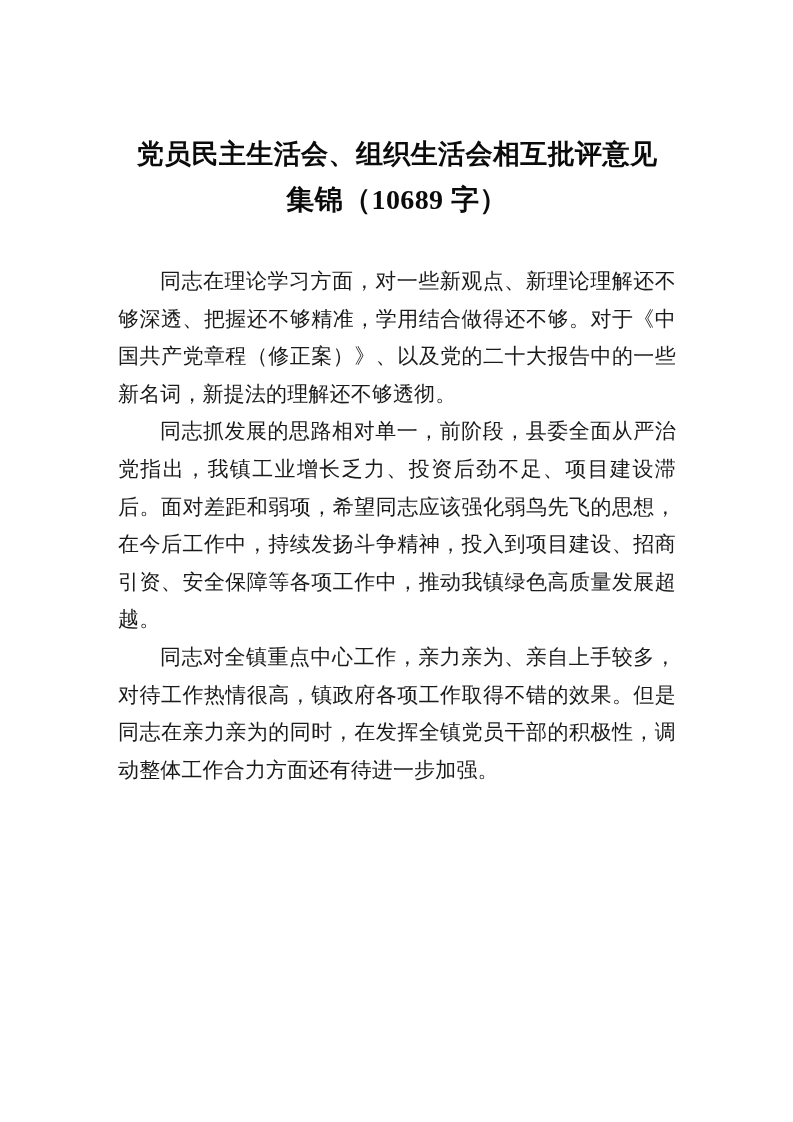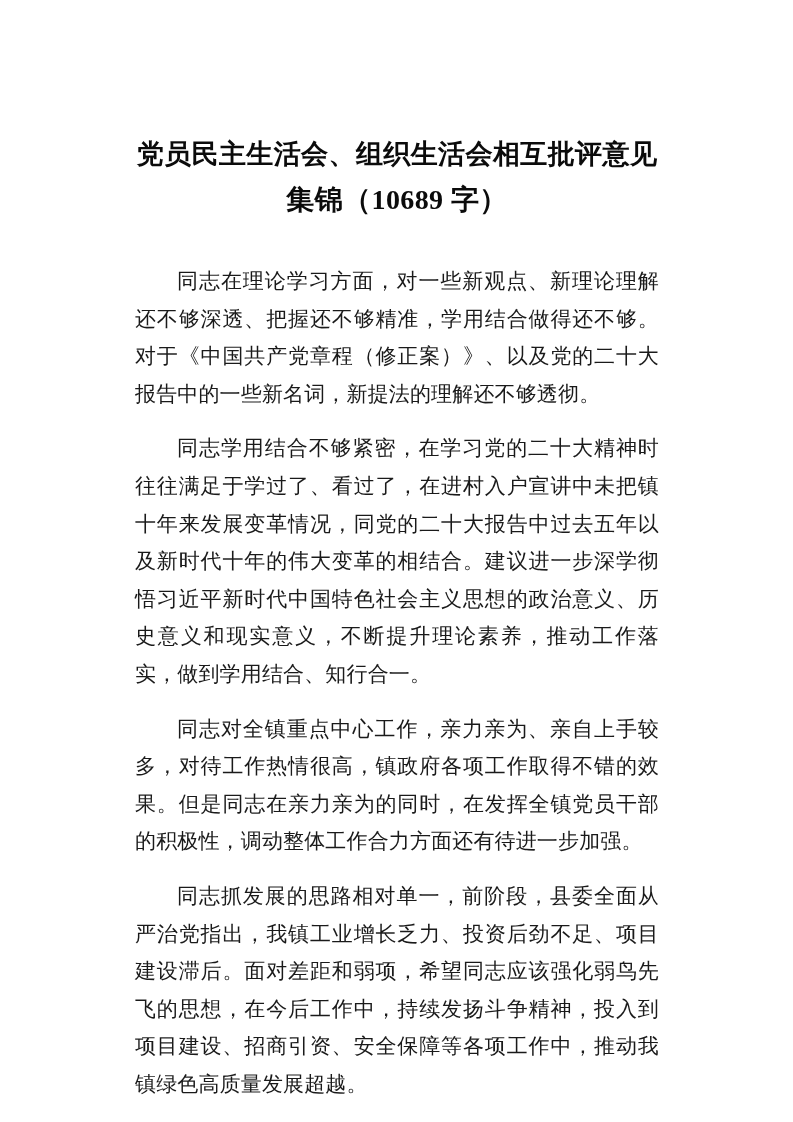--- a/index.html
+++ b/index.html
@@ -53,21 +53,21 @@
   }
   .doc-title .title-line-2 {
     font-size: 28px;
   }
 
   
   .body-text {
     margin-top: 41px;
   }
   .para {
-    margin: 17px;
+    margin: 0;
     padding: 0;
     text-indent: 2em;
     font-family: "DejaVu Serif", "Liberation Serif", serif;
     font-size: 21px;
     line-height: 37.6px;
     text-align: justify;
     text-justify: inter-character;
     letter-spacing: 0.15px;
     word-break: break-all;
     color: #1a1a1a;
@@ -87,19 +87,18 @@
 
   <div class="content">
 
     <h1 class="doc-title">
       <span class="title-line title-line-1">党员民主生活会、组织生活会相互批评意见</span>
       <span class="title-line title-line-2">集锦（10689 字）</span>
     </h1>
 
     <div class="body-text">
       <p class="para">同志在理论学习方面，对一些新观点、新理论理解还不够深透、把握还不够精准，学用结合做得还不够。对于《中国共产党章程（修正案）》、以及党的二十大报告中的一些新名词，新提法的理解还不够透彻。</p>
-      <p class="para">同志学用结合不够紧密，在学习党的二十大精神时往往满足于学过了、看过了，在进村入户宣讲中未把镇十年来发展变革情况，同党的二十大报告中过去五年以及新时代十年的伟大变革的相结合。建议进一步深学彻悟习近平新时代中国特色社会主义思想的政治意义、历史意义和现实意义，不断提升理论素养，推动工作落实，做到学用结合、知行合一。</p>
+      <p class="para">同志抓发展的思路相对单一，前阶段，县委全面从严治党指出，我镇工业增长乏力、投资后劲不足、项目建设滞后。面对差距和弱项，希望同志应该强化弱鸟先飞的思想，在今后工作中，持续发扬斗争精神，投入到项目建设、招商引资、安全保障等各项工作中，推动我镇绿色高质量发展超越。</p>
       <p class="para">同志对全镇重点中心工作，亲力亲为、亲自上手较多，对待工作热情很高，镇政府各项工作取得不错的效果。但是同志在亲力亲为的同时，在发挥全镇党员干部的积极性，调动整体工作合力方面还有待进一步加强。</p>
-      <p class="para">同志抓发展的思路相对单一，前阶段，县委全面从严治党指出，我镇工业增长乏力、投资后劲不足、项目建设滞后。面对差距和弱项，希望同志应该强化弱鸟先飞的思想，在今后工作中，持续发扬斗争精神，投入到项目建设、招商引资、安全保障等各项工作中，推动我镇绿色高质量发展超越。</p>
     </div>
 
   </div>
 </div>
 
 </body></html>

